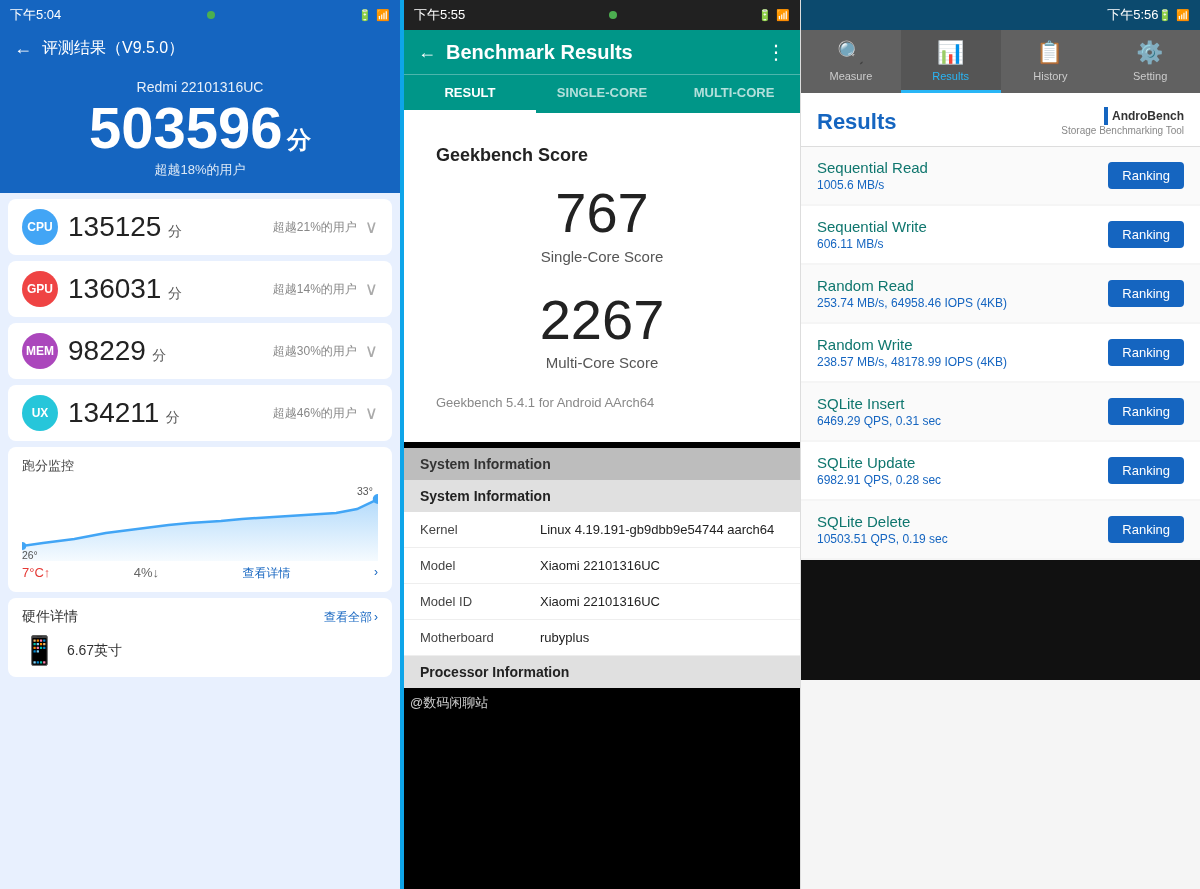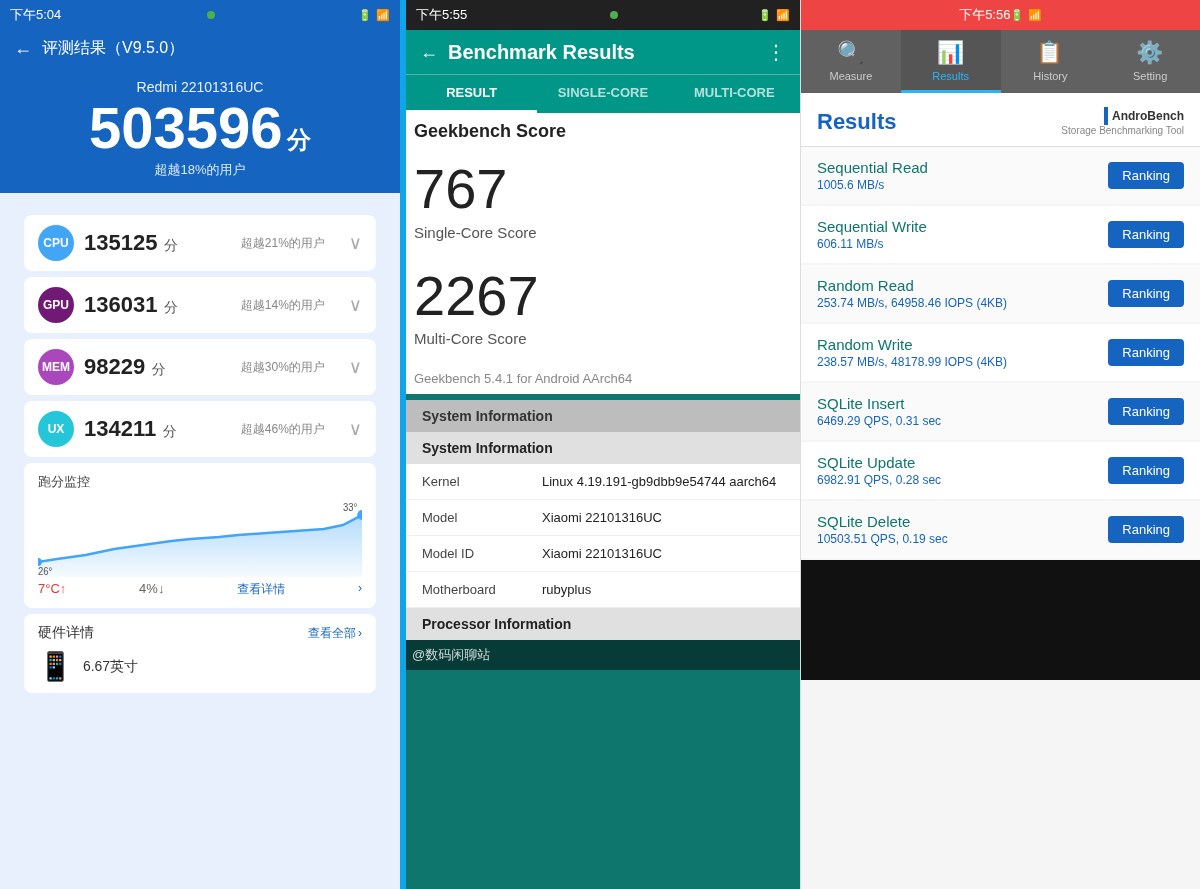--- a/index.html
+++ b/index.html
@@ -47,45 +47,45 @@
       padding: 10px 0 14px;
     }
     .device-name { font-size: 14px; margin-bottom: 4px; opacity: 0.9; }
     .main-score { font-size: 58px; font-weight: bold; line-height: 1; }
     .score-unit { font-size: 24px; font-weight: bold; }
     .score-sub { font-size: 13px; opacity: 0.85; margin-top: 4px; }
 
     .score-cards {
       background: #e8f0fe;
       flex: 1;
-      padding: 16px;
+      padding: 0;
       overflow: hidden;
     }
     .score-card {
       background: white;
       margin: 6px 8px;
       border-radius: 8px;
       padding: 10px 14px;
       display: flex;
       align-items: center;
       justify-content: space-between;
     }
     .score-card-left { display: flex; align-items: center; gap: 10px; }
     .badge {
       width: 36px; height: 36px; border-radius: 50%;
       display: flex; align-items: center; justify-content: center;
       color: white; font-size: 12px; font-weight: bold;
     }
     .badge-cpu { background: #42a5f5; }
-    .badge-gpu { background: #701a75; }
+    .badge-gpu { background: #ef4444; }
     .badge-mem { background: #ab47bc; }
     .badge-ux { background: #26c6da; }
-    .card-score { font-size: 22px; font-weight: bold; color: #222; }
+    .card-score { font-size: 28px; font-weight: normal; color: #222; }
     .card-score-unit { font-size: 14px; color: #555; margin-left: 2px; }
-    .card-right { display: flex; align-items: center; gap: 24px; }
+    .card-right { display: flex; align-items: center; gap: 8px; }
     .card-sub { font-size: 12px; color: #888; }
     .chevron-down { font-size: 18px; color: #aaa; }
 
     .monitor-section {
       background: white;
       margin: 6px 8px;
       border-radius: 8px;
       padding: 10px 14px;
     }
     .monitor-header {
@@ -126,25 +126,25 @@
     .hardware-title { font-size: 14px; color: #333; font-weight: 500; }
     .see-all { font-size: 12px; color: #1565c0; display: flex; align-items: center; gap: 2px; }
     .hardware-item { display: flex; align-items: center; gap: 10px; margin-top: 8px; }
     .phone-icon { font-size: 28px; }
     .hardware-desc { font-size: 14px; color: #333; }
 
     
     .panel2 {
       width: 400px;
       height: 889px;
-      background: #0f766e;
+      background: #000000;
       display: flex;
       flex-direction: column;
       overflow: hidden;
-      border-left: 6px solid #0ea5e9;
+      border-left: 4px solid #0ea5e9;
     }
     .status-bar2 {
       background: #212121;
       color: white;
       font-size: 13px;
       padding: 6px 10px;
       display: flex;
       justify-content: space-between;
       align-items: center;
     }
@@ -179,25 +179,25 @@
       color: white;
       border-bottom: 3px solid white;
     }
     .gb-content {
       flex: 1;
       overflow-y: auto;
       padding: 0;
     }
     .gb-score-section {
       background: white;
-      padding: 8px;
+      padding: 32px;
       margin-bottom: 6px;
     }
     .gb-section-title { font-size: 18px; font-weight: bold; color: #222; margin-bottom: 16px; }
-    .gb-score-item { margin-bottom: 24px; }
+    .gb-score-item { text-align: center; margin-bottom: 24px; }
     .gb-score-number { font-size: 56px; font-weight: 300; color: #222; line-height: 1.1; }
     .gb-score-label { font-size: 15px; color: #555; margin-top: 4px; }
     .gb-version { font-size: 13px; color: #888; margin-top: 10px; }
     .sys-info-section { background: white; margin-top: 6px; }
     .sys-info-header { background: #bdbdbd; padding: 8px 16px; font-size: 14px; font-weight: 600; color: #333; }
     .sys-info-section-title { background: #e0e0e0; padding: 8px 16px; font-size: 14px; font-weight: 600; color: #222; }
     .sys-info-row {
       display: flex;
       border-bottom: 1px solid #eee;
       padding: 10px 16px;
@@ -217,26 +217,26 @@
     .panel3 {
       width: 400px;
       height: 889px;
       background: #f0f0f0;
       display: flex;
       flex-direction: column;
       overflow: hidden;
       border-left: 1px solid #ddd;
     }
     .status-bar3 {
-      background: #ef4444;
+      background: #0c4a6e;
       color: white;
       font-size: 13px;
       padding: 6px 10px;
       display: flex;
-      justify-content: center;
+      justify-content: flex-end;
       align-items: center;
     }
     .nav-bar3 {
       background: #616161;
       display: flex;
       align-items: stretch;
     }
     .nav-item3 {
       flex: 1;
       display: flex;

